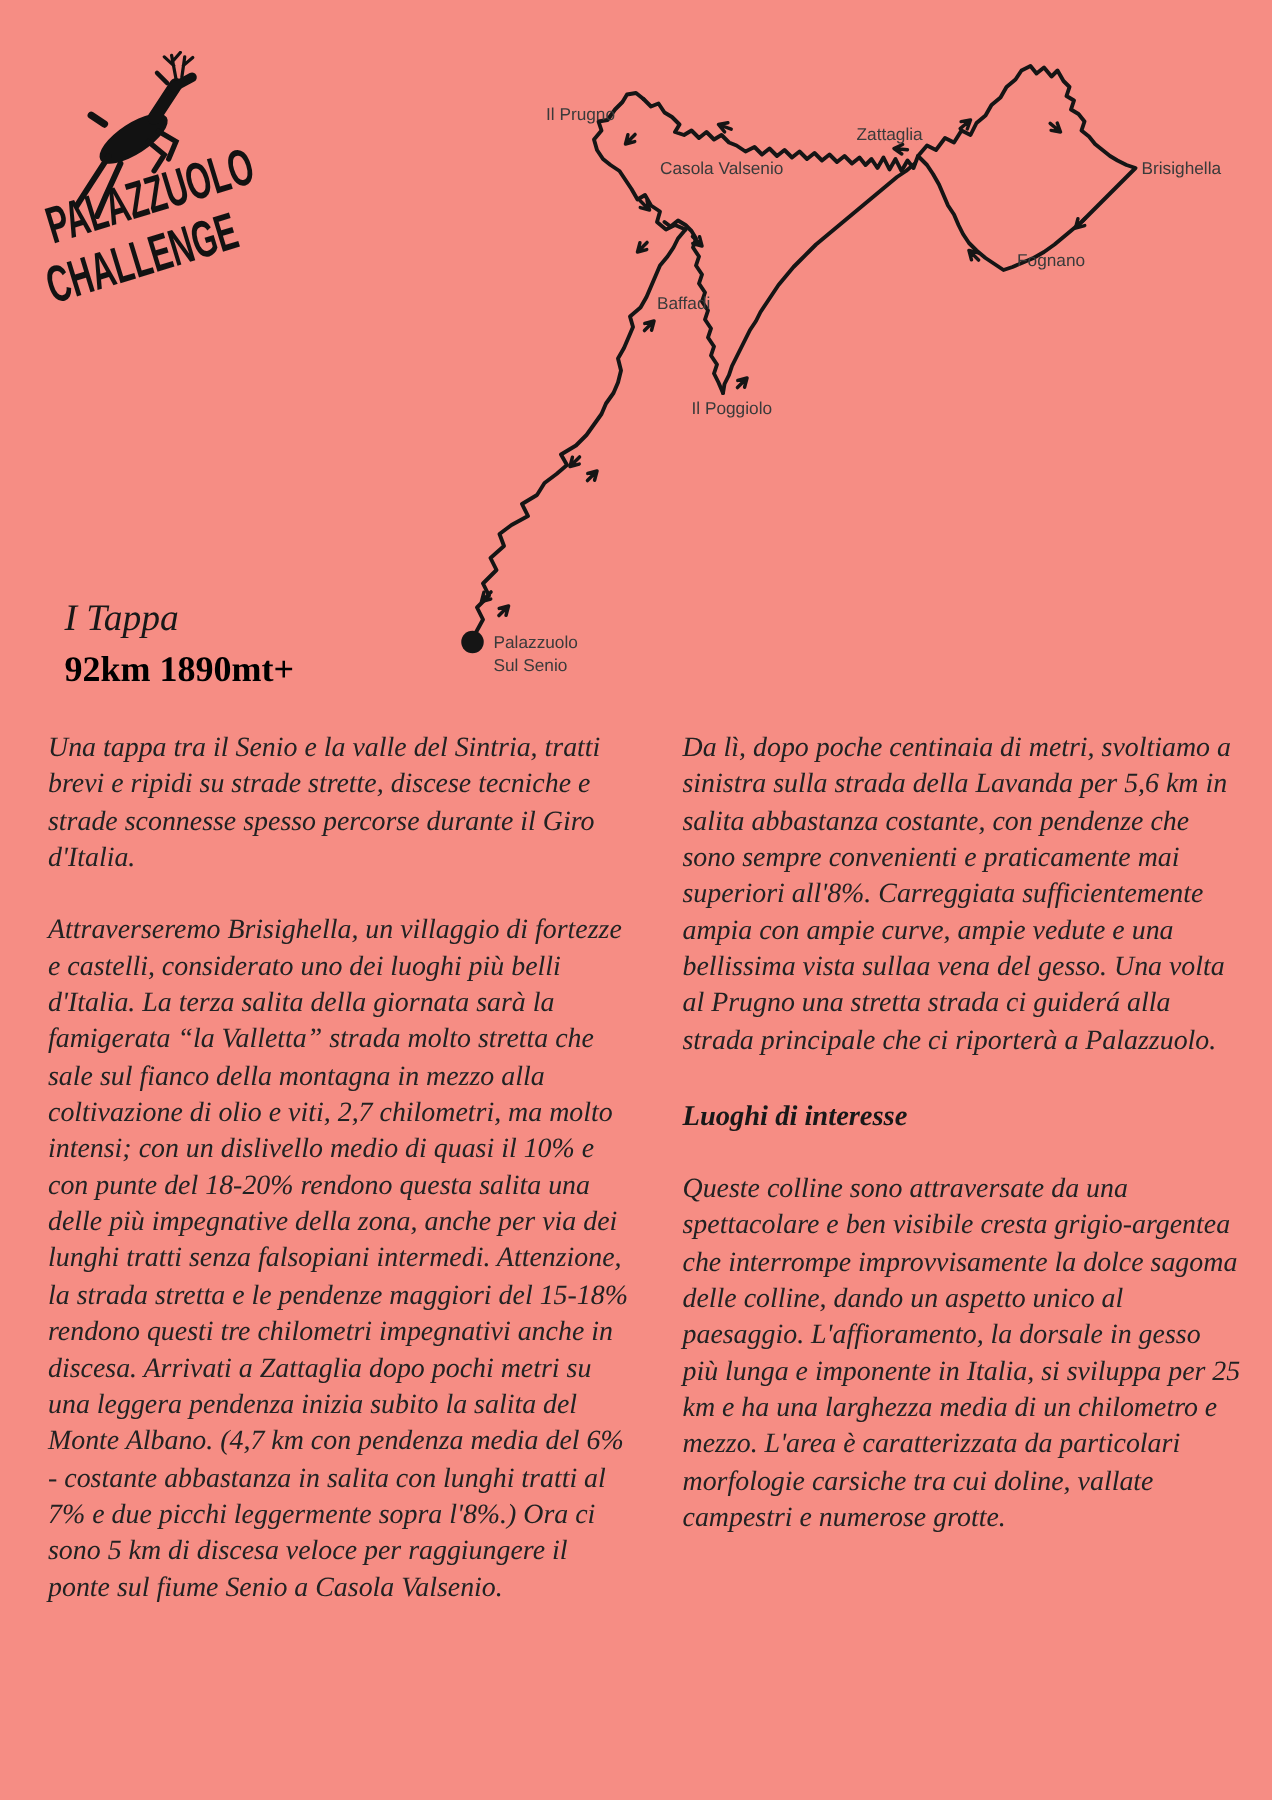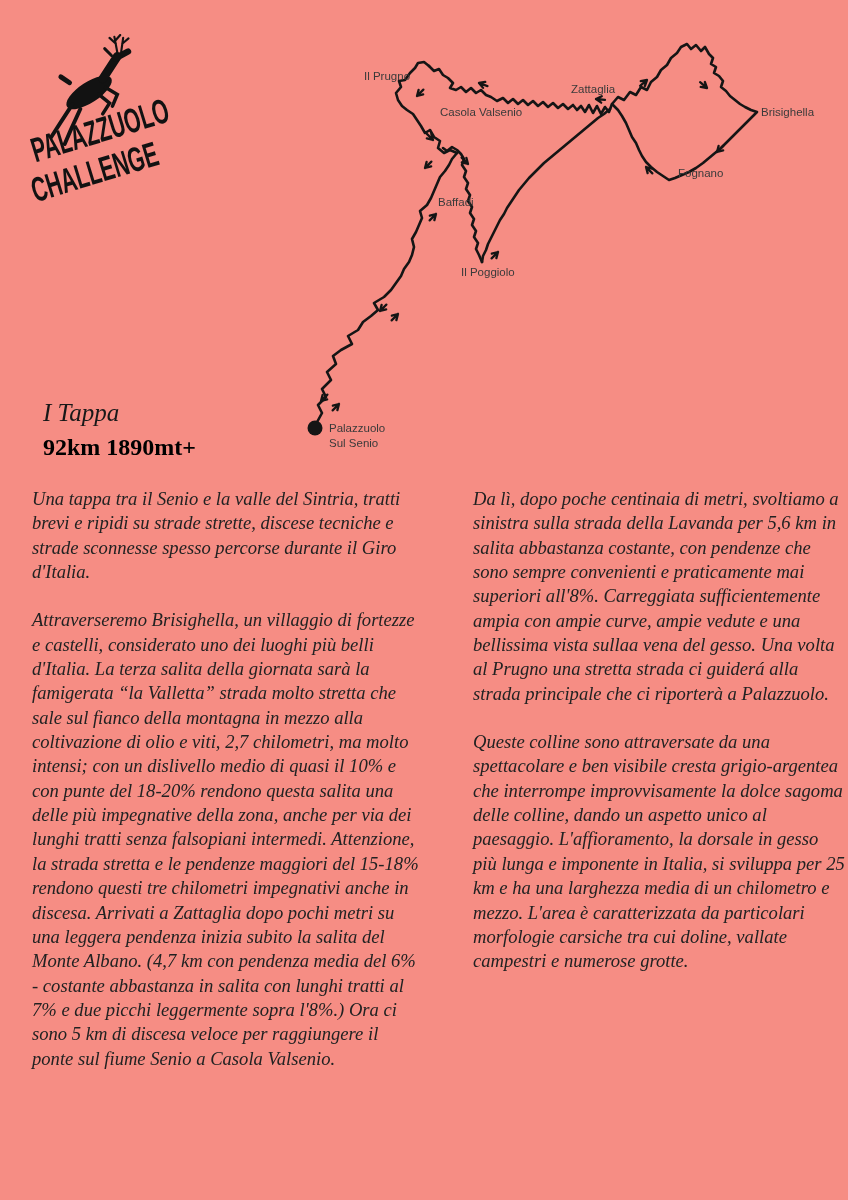--- a/index.html
+++ b/index.html
@@ -32,21 +32,21 @@
   }
 
   
   .title-block { position:absolute; left:43px; top:399px; }
   .stage-title { font-style:italic; font-weight:500; font-size:25px; color:#181818; }
   .stage-stats { font-weight:700; font-size:24px; margin-top:7px; color:#000000; }
 
   
   .col { position:absolute; top:487px; font-style:italic; font-size:18.6px; line-height:1.31; color:#222; }
   .col-left  { left:32px;  width:392px; }
-  .col-right { left:455px; width:372px;margin-left:18px; }
+  .col-right { left:455px; width:372px; }
   .col p + p { margin-top:24px; }
   .section-heading { font-style:italic; font-weight:700; font-size:19px; margin-top:27px; margin-bottom:23px; color:#181818; }
 </style>
 </head>
 <body>
 
 <div class="page">
 
   <div class="logo">
     <svg class="deer" viewBox="0 0 100 115" aria-hidden="true">
@@ -130,16 +130,17 @@
     <div class="stage-stats">92km 1890mt+</div>
   </div>
 
   <div class="col col-left">
     <p>Una tappa tra il Senio e la valle del Sintria, tratti brevi e ripidi su strade strette, discese tecniche e strade sconnesse spesso percorse durante il Giro d'Italia.</p>
     <p>Attraverseremo Brisighella, un villaggio di fortezze e castelli, considerato uno dei luoghi più belli d'Italia. La terza salita della giornata sarà la famigerata “la Valletta” strada molto stretta che sale sul fianco della montagna in mezzo alla coltivazione di olio e viti, 2,7 chilometri, ma molto intensi; con un dislivello medio di quasi il 10% e con punte del 18-20% rendono questa salita una delle più impegnative della zona, anche per via dei lunghi tratti senza falsopiani intermedi. Attenzione, la strada stretta e le pendenze maggiori del 15-18% rendono questi tre chilometri impegnativi anche in discesa. Arrivati a Zattaglia dopo pochi metri su una leggera pendenza inizia subito la salita del Monte Albano. (4,7 km con pendenza media del 6% - costante abbastanza in salita con lunghi tratti al 7% e due picchi leggermente sopra l'8%.) Ora ci sono 5 km di discesa veloce per raggiungere il ponte sul fiume Senio a Casola Valsenio.</p>
   </div>
 
   <div class="col col-right">
     <p>Da lì, dopo poche centinaia di metri, svoltiamo a sinistra sulla strada della Lavanda per 5,6 km in salita abbastanza costante, con pendenze che sono sempre convenienti e praticamente mai superiori all'8%. Carreggiata sufficientemente ampia con ampie curve, ampie vedute e una bellissima vista sullaa vena del gesso. Una volta al Prugno una stretta strada ci guiderá alla strada principale che ci riporterà a Palazzuolo.</p>
+    <h3 class="section-heading">Luoghi di interesse</h3>
     <p>Queste colline sono attraversate da una spettacolare e ben visibile cresta grigio-argentea che interrompe improvvisamente la dolce sagoma delle colline, dando un aspetto unico al paesaggio. L'affioramento, la dorsale in gesso più lunga e imponente in Italia, si sviluppa per 25 km e ha una larghezza media di un chilometro e mezzo. L'area è caratterizzata da particolari morfologie carsiche tra cui doline, vallate campestri e numerose grotte.</p>
   </div>
 
 </div>
 
 </body></html>

